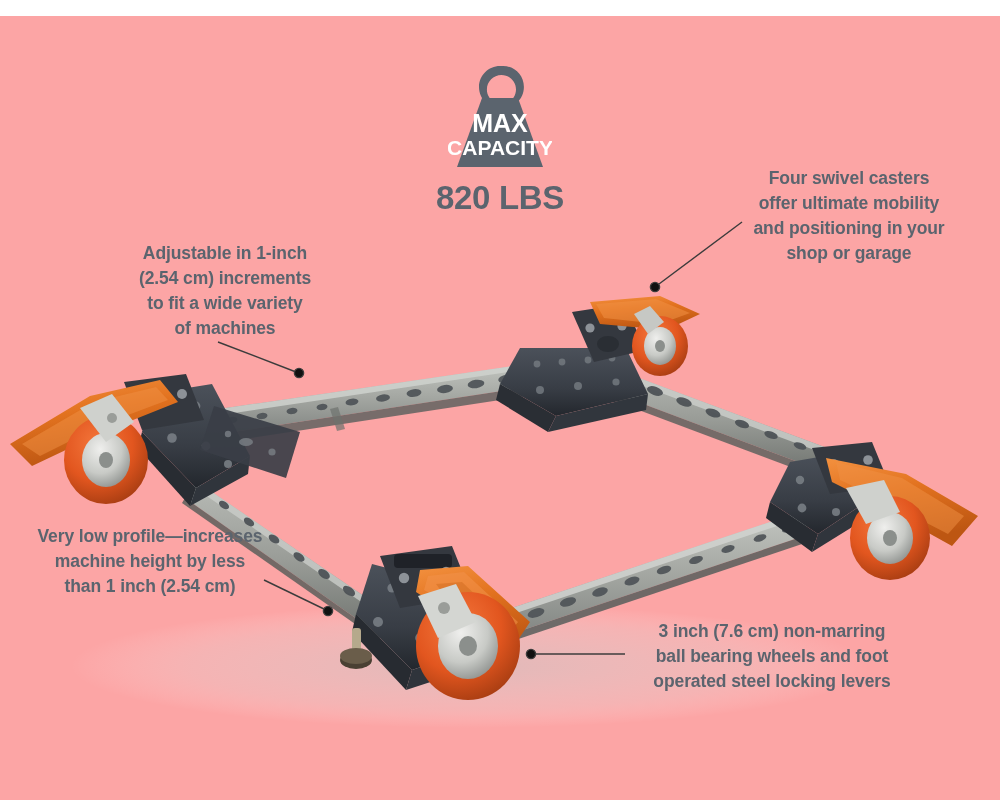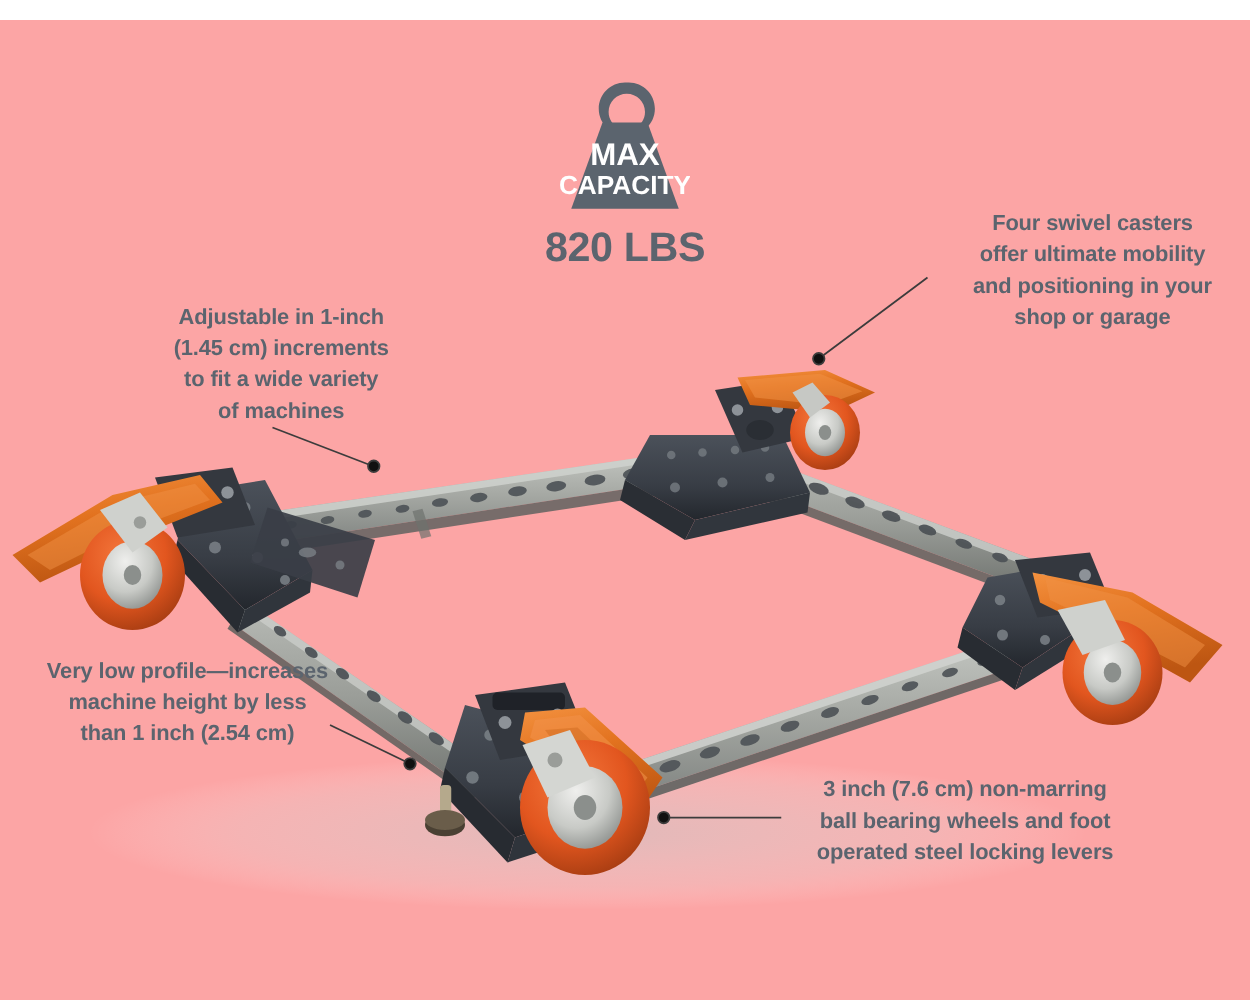--- a/index.html
+++ b/index.html
@@ -307,25 +307,25 @@
 
       <line x1="264" y1="564" x2="324" y2="593"></line>
       <circle cx="328" cy="595" r="4.6"></circle>
 
       <line x1="625" y1="638" x2="536" y2="638"></line>
       <circle cx="531" cy="638" r="4.6"></circle>
     </g>
   </svg>
 
   <div class="callout" style="left:105px;top:225px;width:240px;">Adjustable in 1-inch
-(1.45 cm) increments
+(2.54 cm) increments
 to fit a wide variety
 of machines</div>
 
-  <div class="callout" style="left:748px;top:150px;width:252px;">Four swivel casters
+  <div class="callout" style="left:723px;top:150px;width:252px;">Four swivel casters
 offer ultimate mobility
 and positioning in your
 shop or garage</div>
 
   <div class="callout" style="left:14px;top:508px;width:272px;">Very low profile—increases
 machine height by less
 than 1 inch (2.54 cm)</div>
 
   <div class="callout" style="left:628px;top:603px;width:288px;">3 inch (7.6 cm) non-marring
 ball bearing wheels and foot

